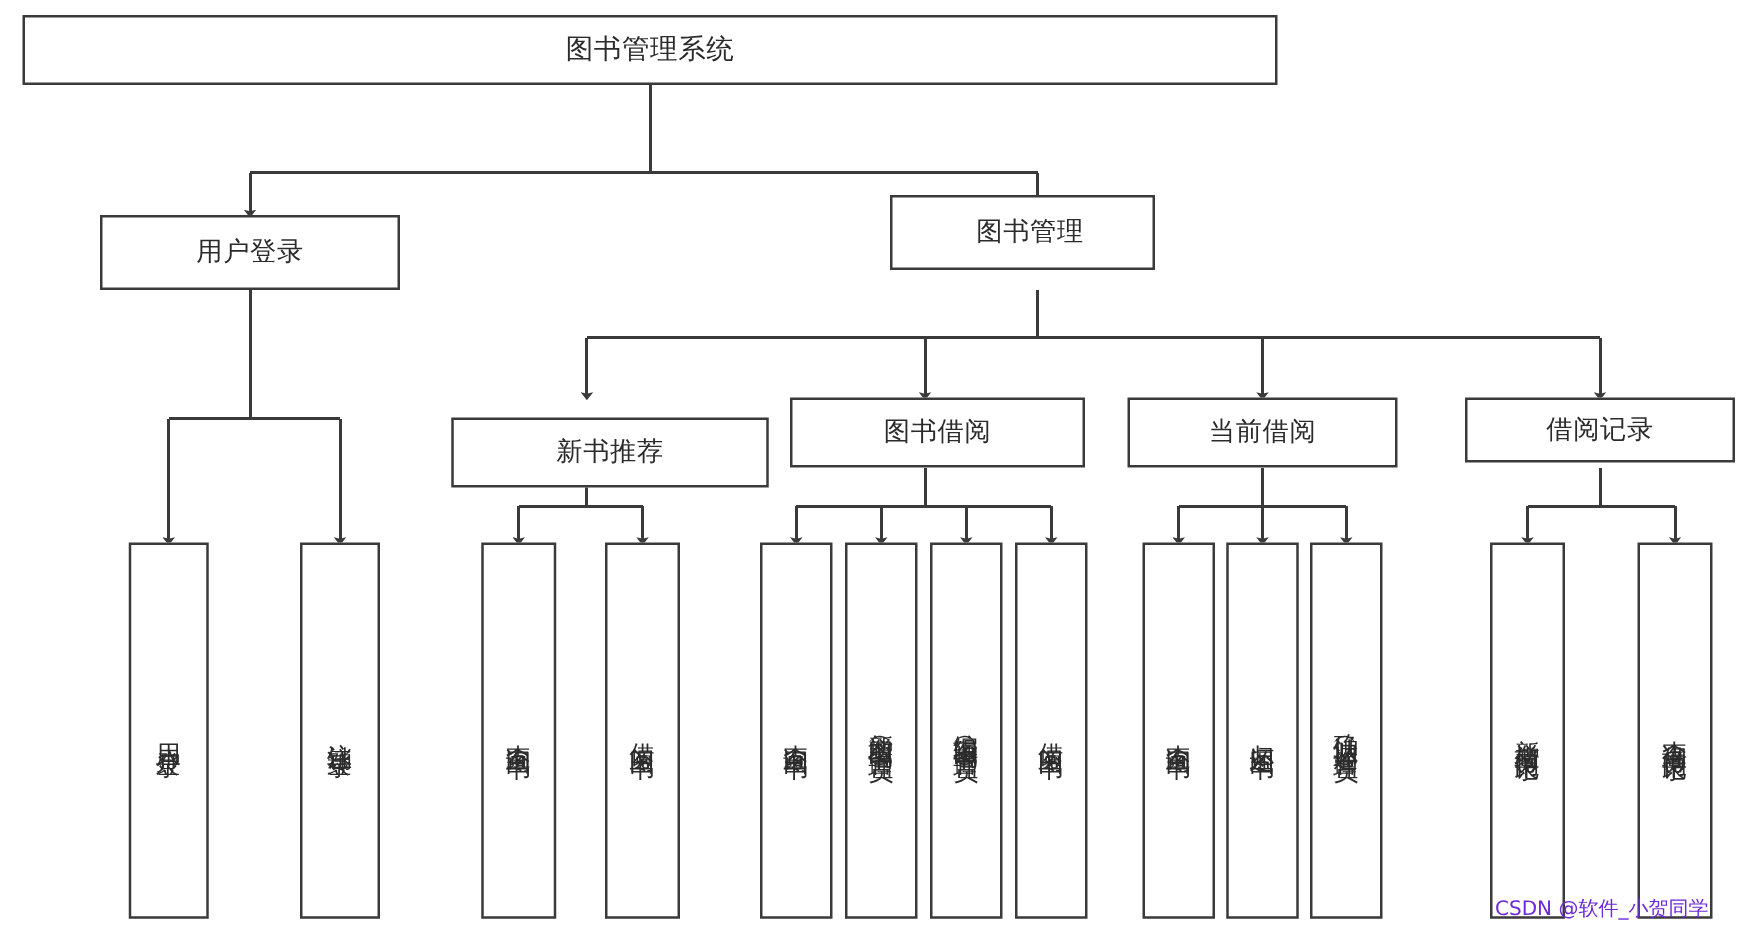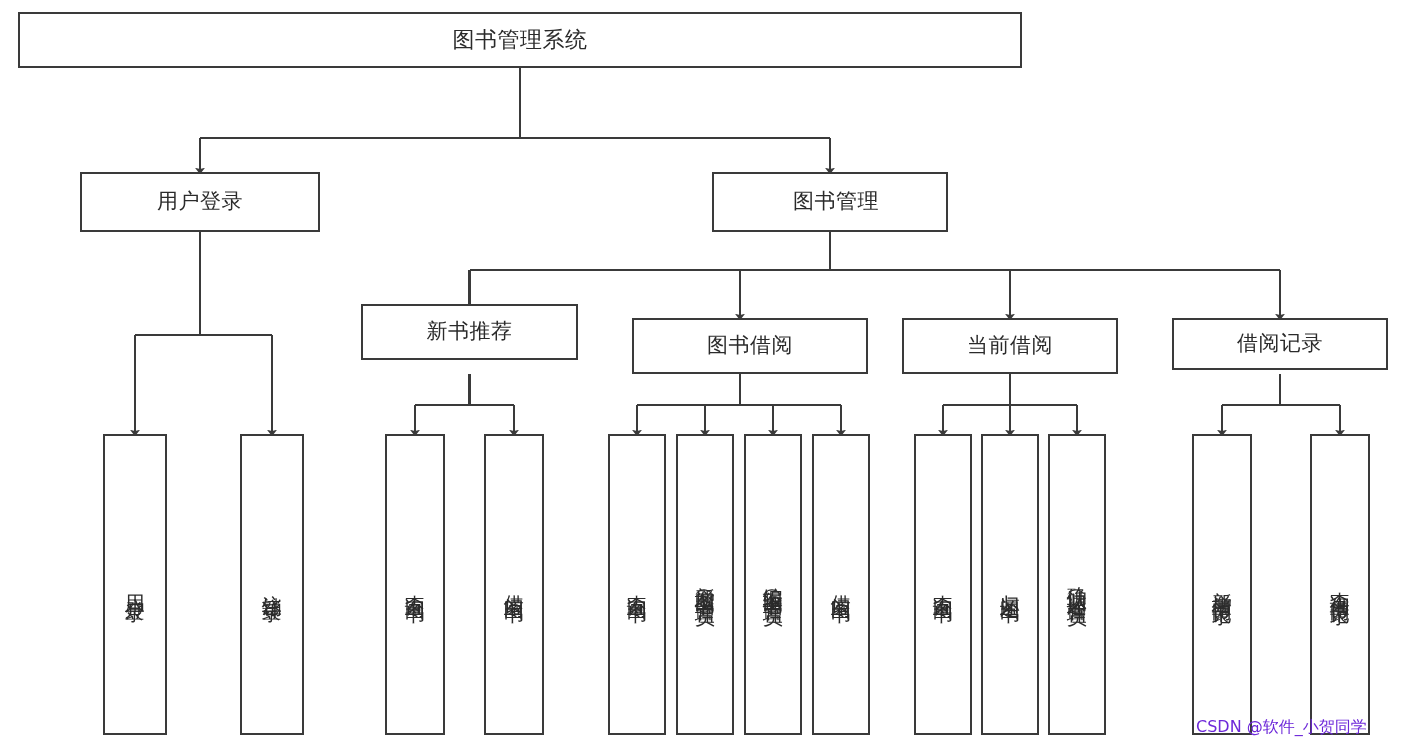--- a/index.html
+++ b/index.html
@@ -114,24 +114,24 @@
       </g>
   </svg>
 
   <div id="node-layer">
       <div class="node-box horizontal root" style="left: 18px; top: 12px; width: 1004px; height: 56px;">
         <span class="node-label">图书管理系统</span>
       </div>
       <div class="node-box horizontal" style="left: 80px; top: 172px; width: 240px; height: 60px;">
         <span class="node-label">用户登录</span>
       </div>
-      <div class="node-box horizontal" style="left: 712px; top: 172px; width: 236px; height: 60px; padding-left: 12px;">
+      <div class="node-box horizontal" style="left: 712px; top: 156px; width: 212px; height: 60px; padding-left: 12px;">
         <span class="node-label">图书管理</span>
       </div>
-      <div class="node-box horizontal" style="left: 361px; top: 304px; width: 217px; height: 56px;">
+      <div class="node-box horizontal" style="left: 361px; top: 334px; width: 254px; height: 56px;">
         <span class="node-label">新书推荐</span>
       </div>
       <div class="node-box horizontal" style="left: 632px; top: 318px; width: 236px; height: 56px;">
         <span class="node-label">图书借阅</span>
       </div>
       <div class="node-box horizontal" style="left: 902px; top: 318px; width: 216px; height: 56px;">
         <span class="node-label">当前借阅</span>
       </div>
       <div class="node-box horizontal" style="left: 1172px; top: 318px; width: 216px; height: 52px;">
         <span class="node-label">借阅记录</span>

